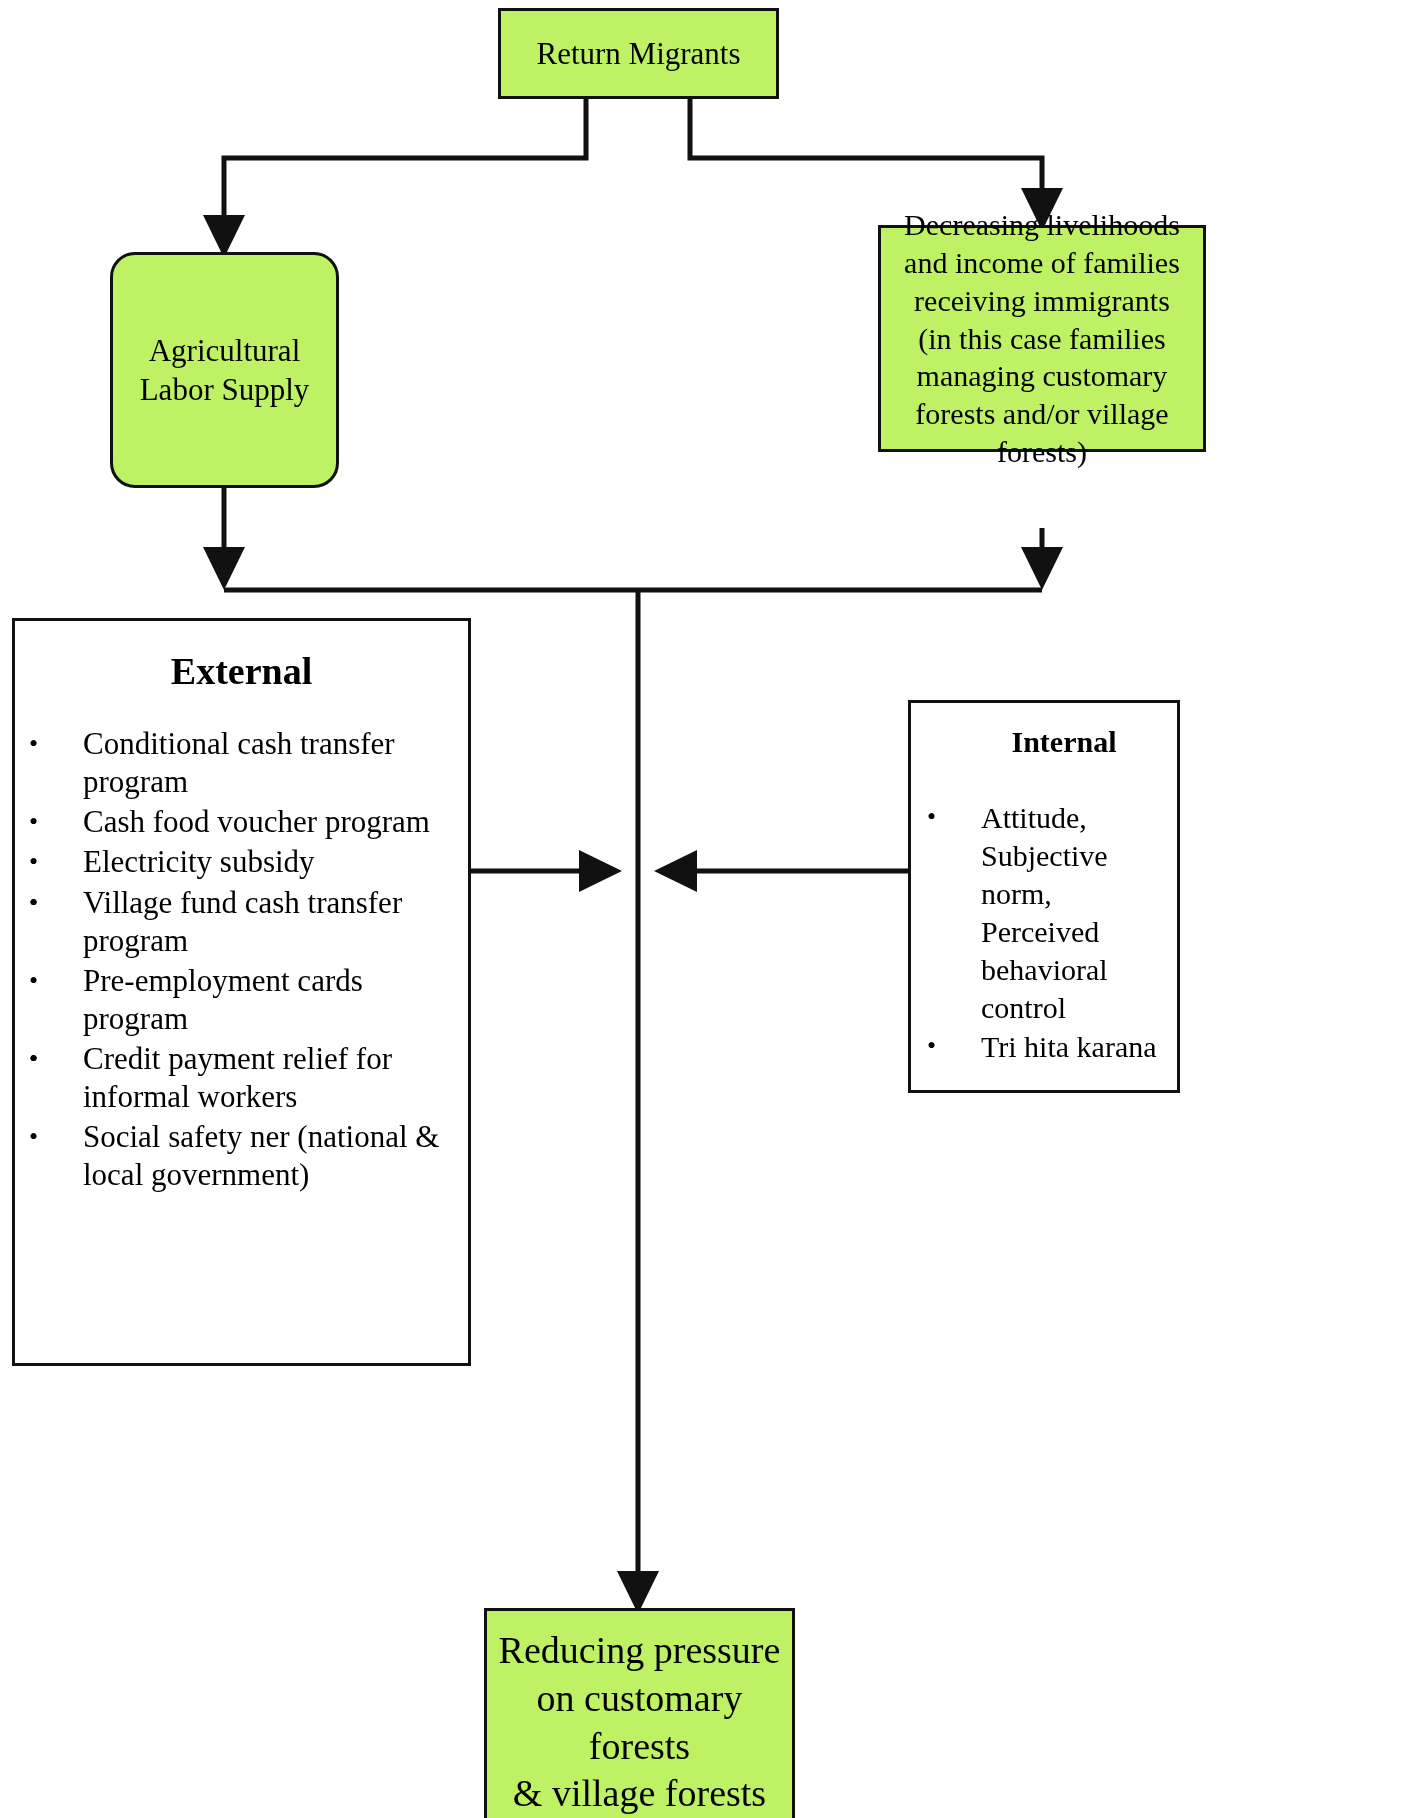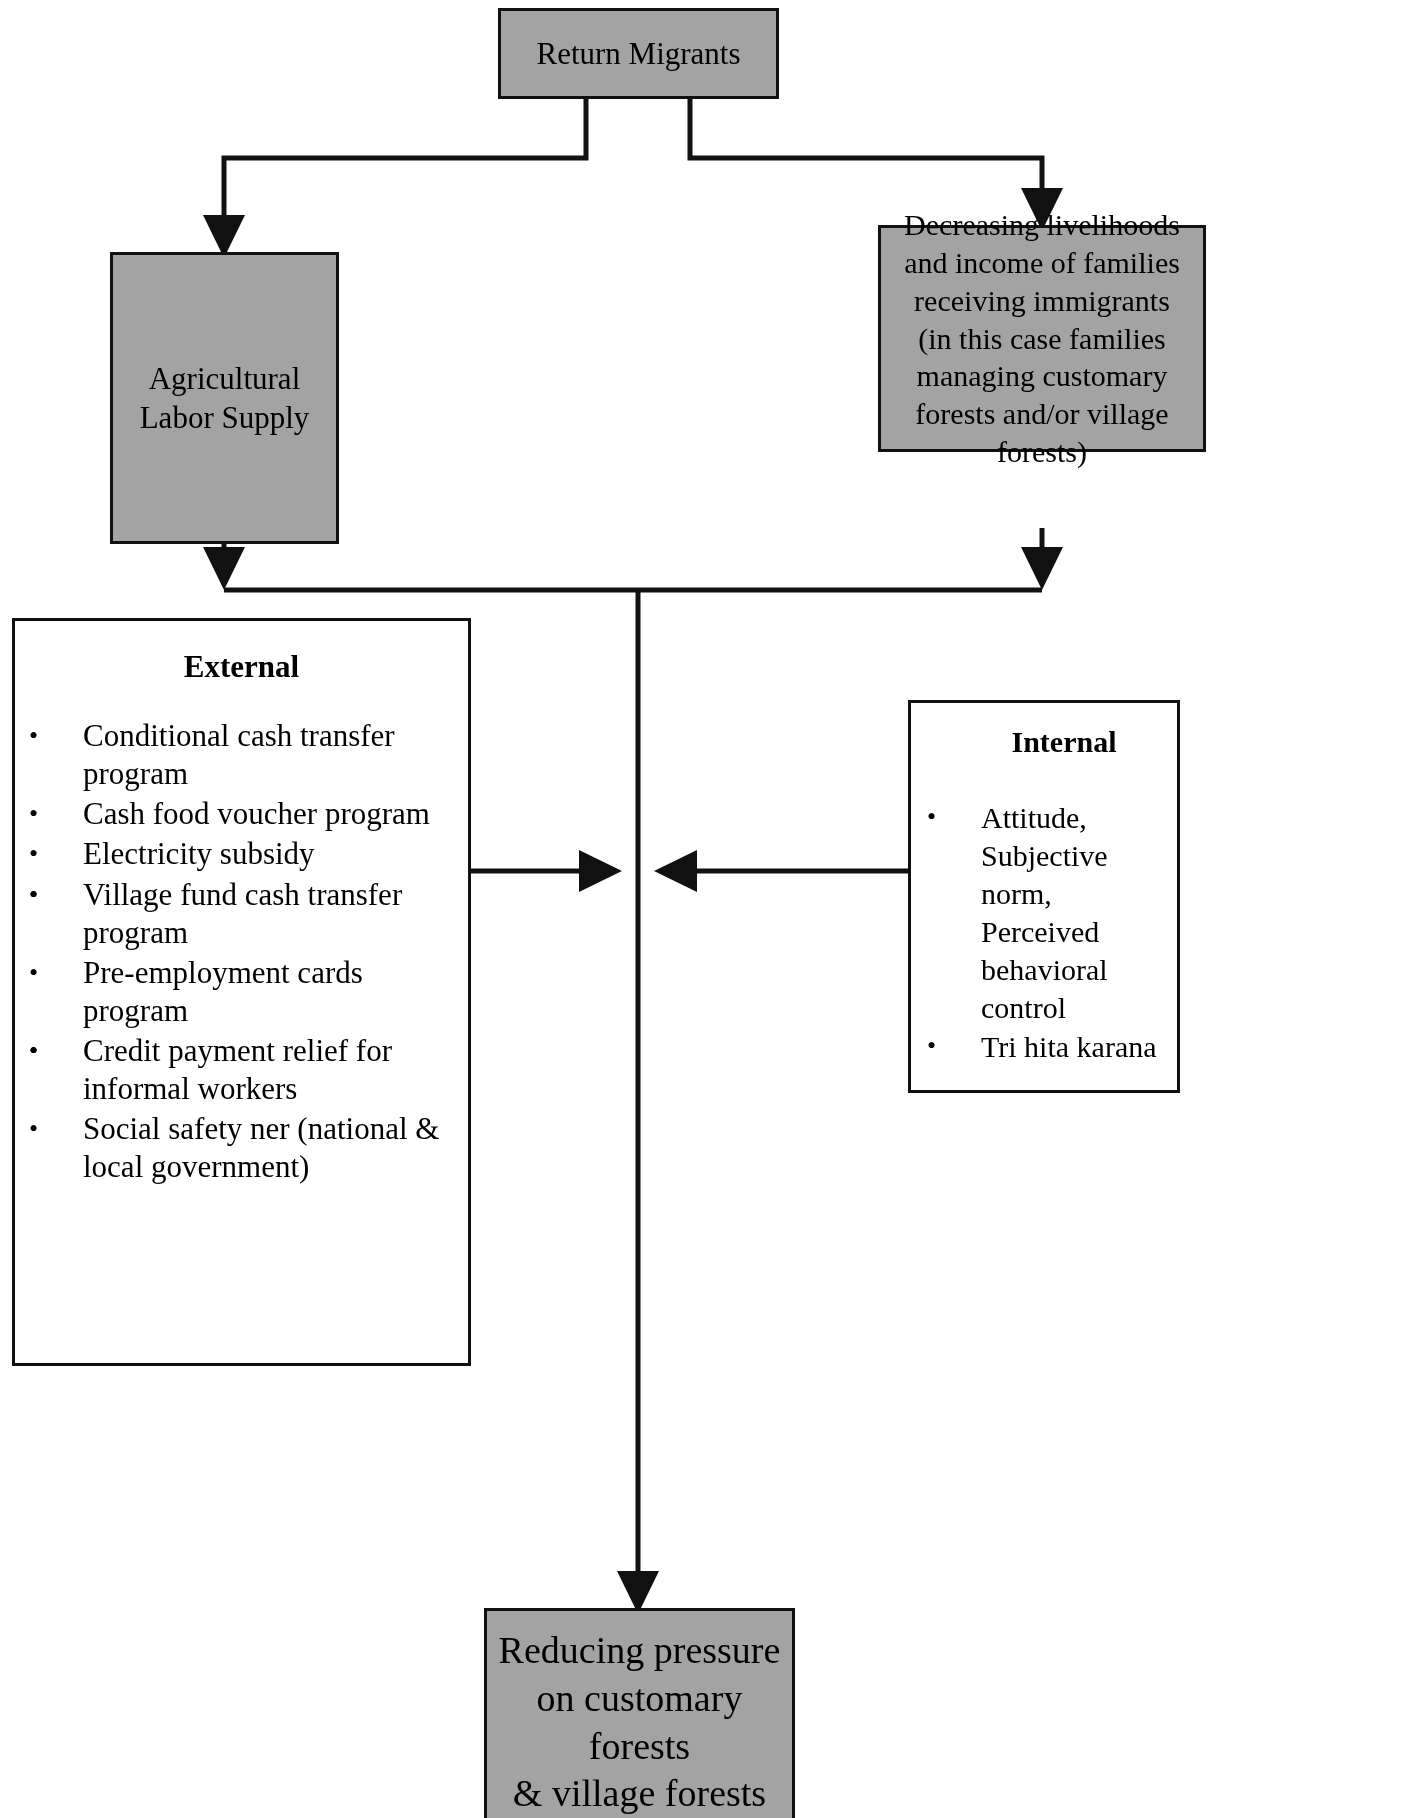--- a/index.html
+++ b/index.html
@@ -19,41 +19,43 @@
     position:absolute;
     left:0; top:0;
     width:1417px;
     height:1818px;
     pointer-events:none;
   }
   .node{
     position:absolute;
     box-sizing:border-box;
     border:3px solid #111111;
-    background:#a3a3a3;
+    background:#bef264;
     display:flex;
     flex-direction:column;
     justify-content:center;
+    align-items:center;
     text-align:center;
     line-height:1.26;
   }
   .node .txt{
     display:block;
     white-space:pre-line;
     padding:0 10px;
   }
 
   
   #node-return-migrants{
     left:498px; top:8px; width:281px; height:91px;
     font-size:31px;
   }
   #node-agri-labor{
-    left:110px; top:252px; width:229px; height:292px;
+    left:110px; top:252px; width:229px; height:236px;
     font-size:31px;
+    border-radius:25px;
   }
   #node-decreasing{
     left:878px; top:225px; width:328px; height:227px;
     font-size:30px;
   }
   #node-reducing{
     left:484px; top:1608px; width:311px; height:229px;
     font-size:38px;
   }
 
@@ -85,21 +87,21 @@
   .panel li .litxt{
     display:block;
     white-space:pre-line;
   }
 
   #panel-external{
     left:12px; top:618px; width:459px; height:748px;
     font-size:31px;
   }
   #panel-external .panel-title{
-    font-size:31px;
+    font-size:38px;
     margin-top:28px;
     margin-bottom:32px;
   }
   #panel-external ul{ padding:0 8px 0 0; }
   #panel-external li{
     padding-left:68px;
     margin-bottom:2px;
     line-height:1.23;
   }
   #panel-external li .bullet{

